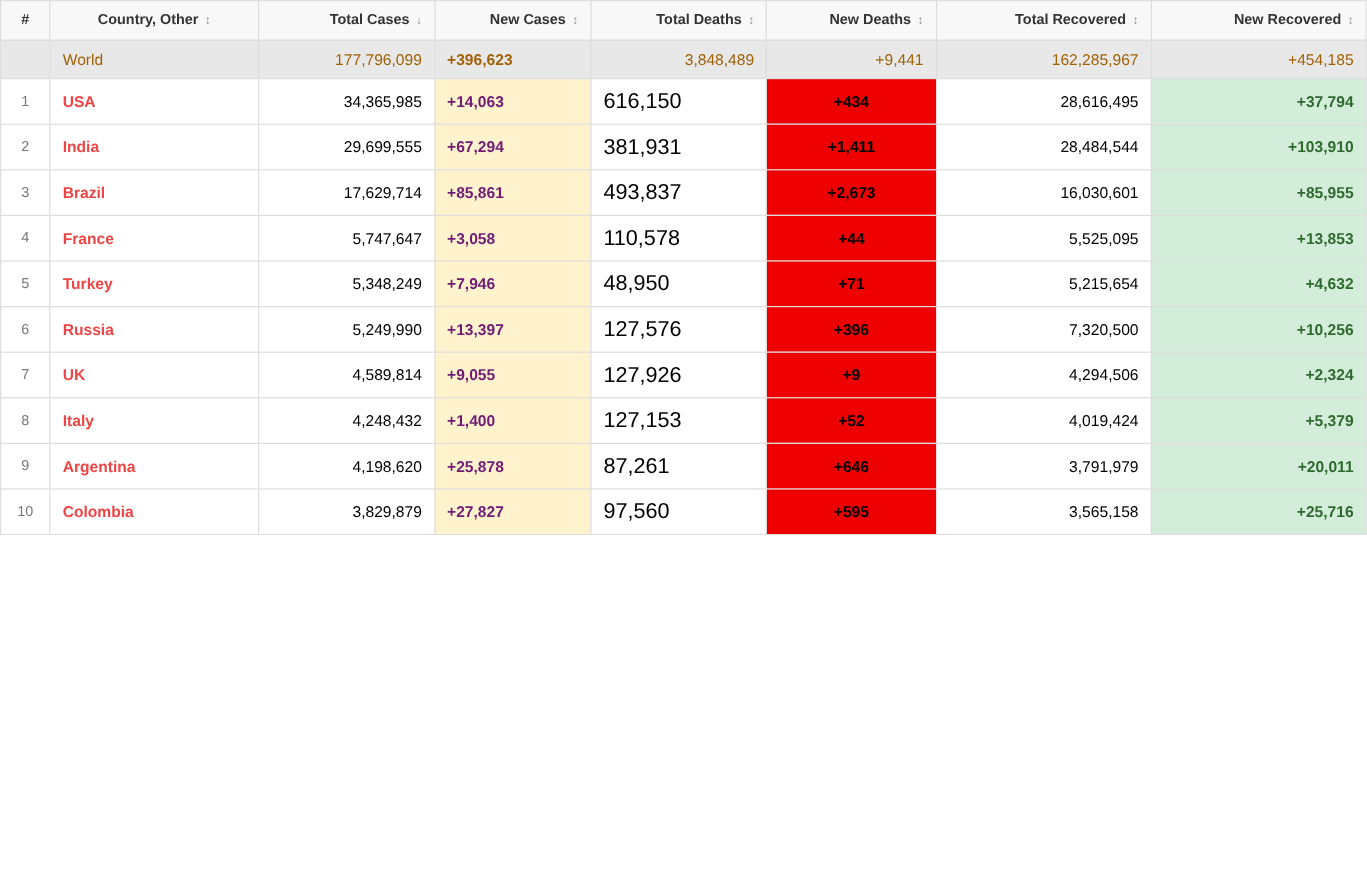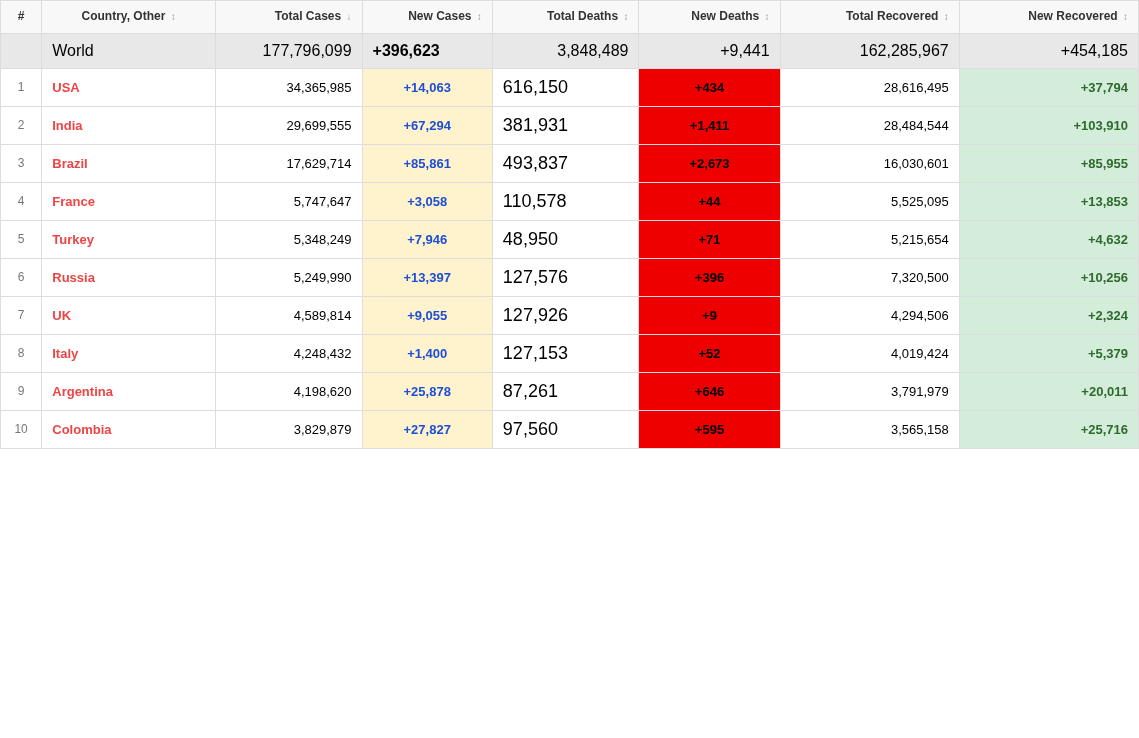--- a/index.html
+++ b/index.html
@@ -36,22 +36,22 @@
     .col-country { width: 160px; }
     .col-total-cases { width: 135px; }
     .col-new-cases { width: 120px; }
     .col-total-deaths { width: 135px; }
     .col-new-deaths { width: 130px; }
     .col-total-recovered { width: 165px; }
     .col-new-recovered { width: 165px; }
     
     .world-row td {
       background: #e8e8e8;
-      color: #000000;
-      font-size: 16px;
+      color: #a16207;
+      font-size: 13px;
     }
     
     .data-row td {
       background: #fff;
     }
     
     .num-cell {
       text-align: center;
       color: #777;
       font-size: 12px;
@@ -63,23 +63,23 @@
       font-weight: bold;
     }
     
     .total-cases-cell {
       text-align: right;
       font-weight: normal;
       font-size: 13px;
     }
     
     .new-cases-cell {
-      text-align: center;
-      font-weight: bold;
-      color: #1d4ed8;
+      text-align: left;
+      font-weight: bold;
+      color: #701a75;
       background: #fff3cd !important;
     }
     
     .total-deaths-cell {
       text-align: left;
       font-size: 18px;
     }
     
     .new-deaths-cell {
       text-align: center;

